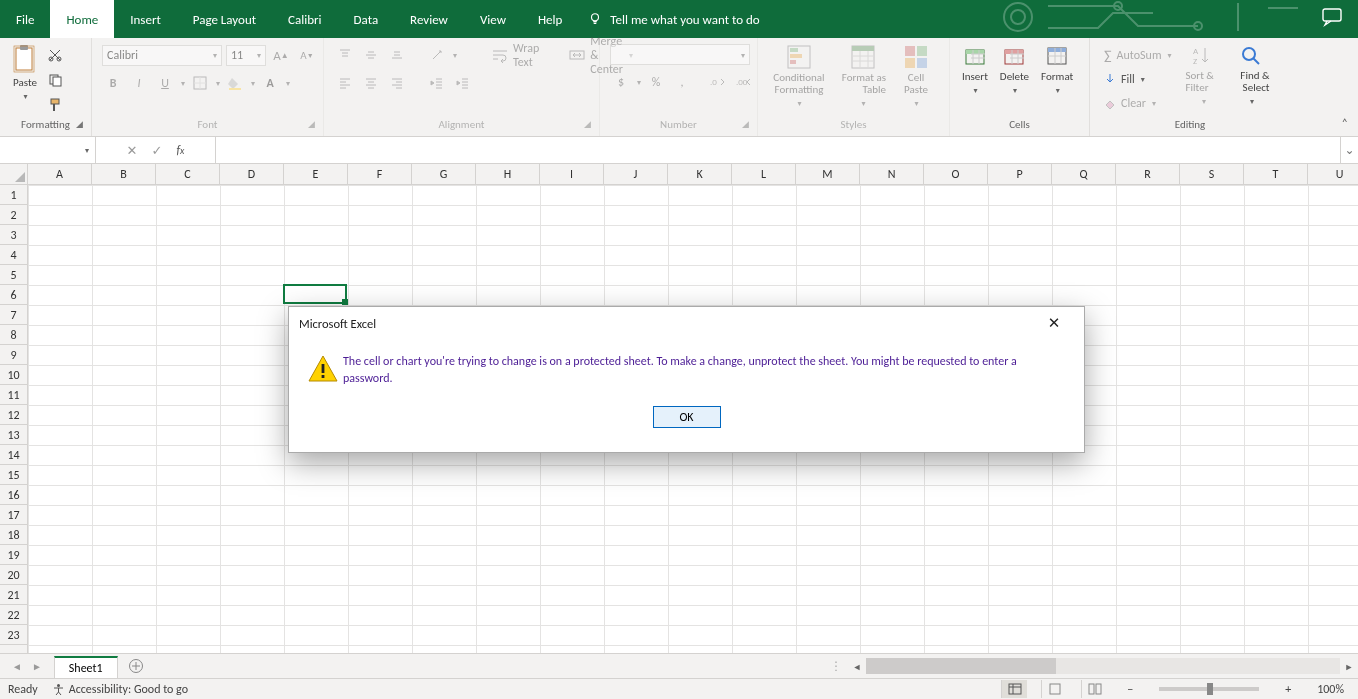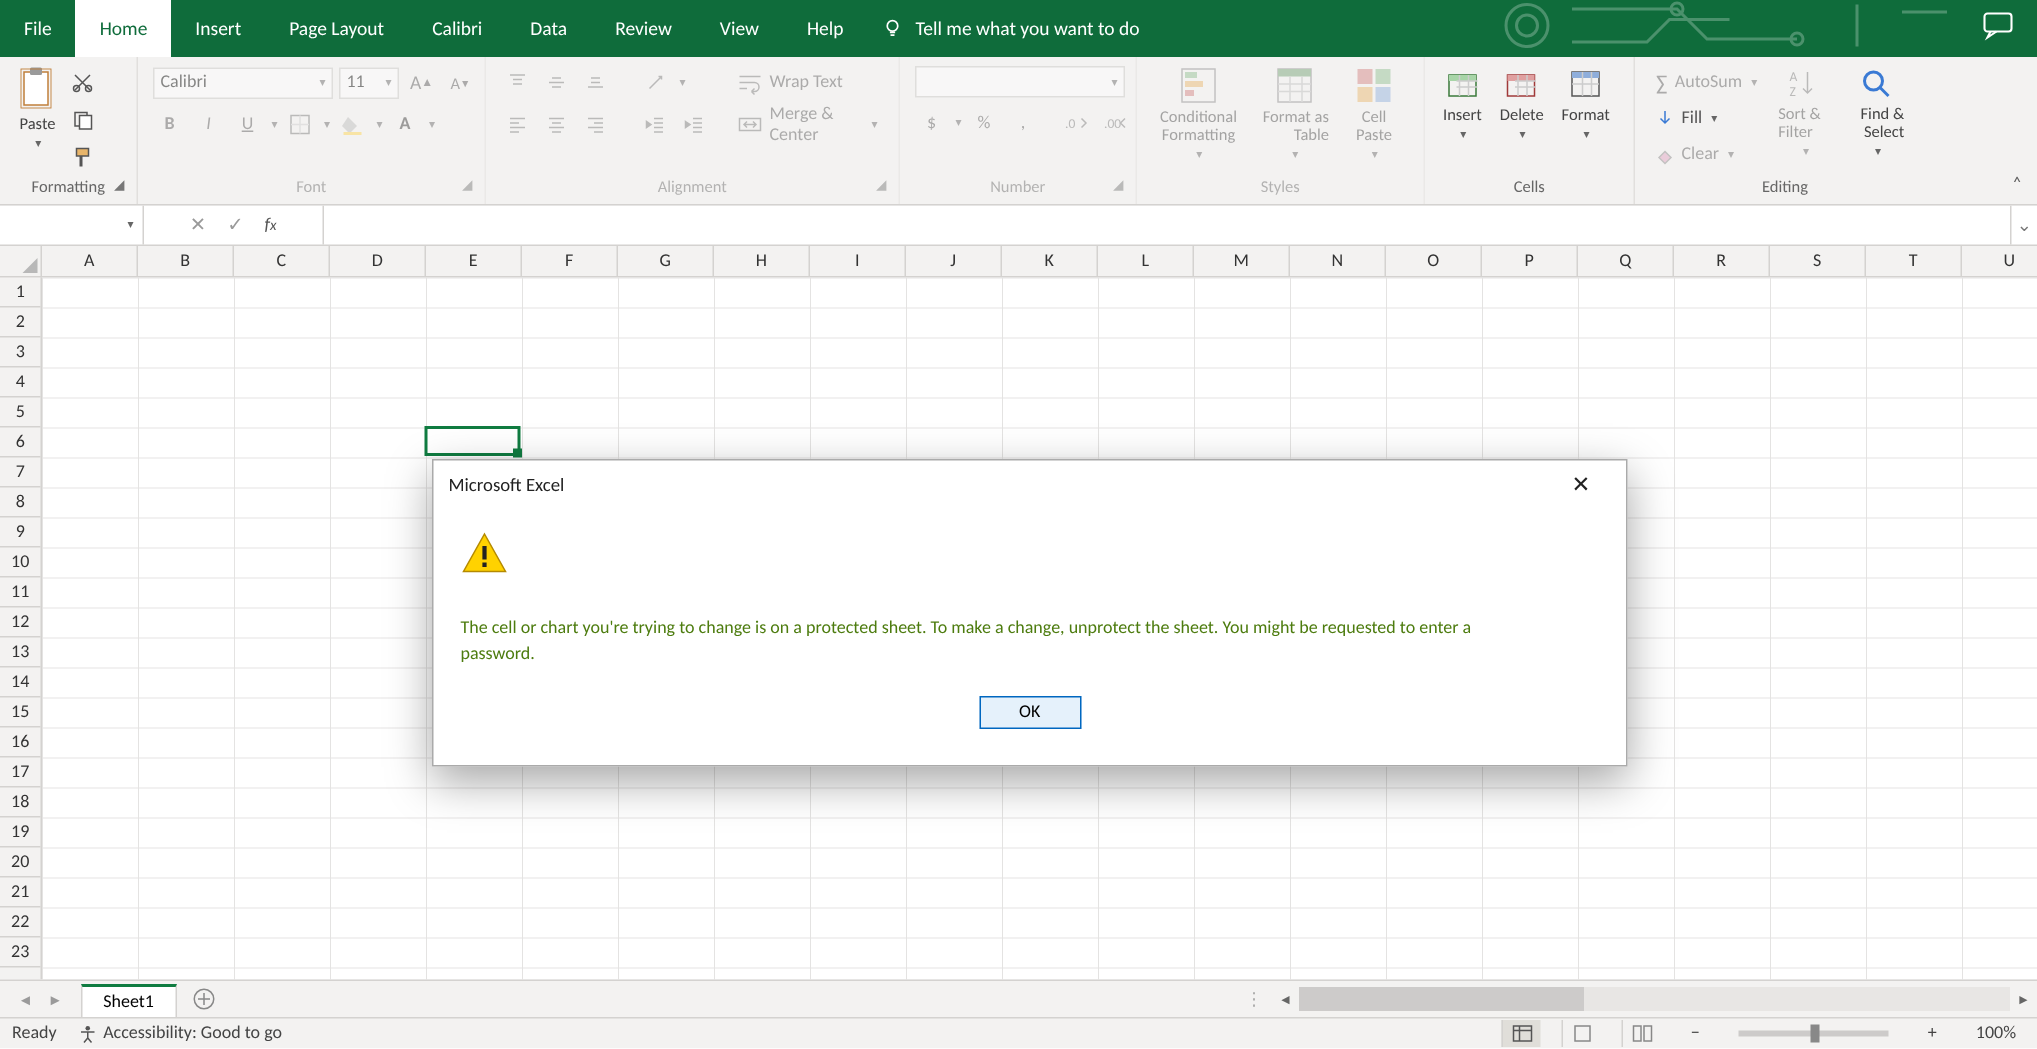--- a/index.html
+++ b/index.html
@@ -66,21 +66,21 @@
 .status .spacer { flex: 1; }
 .viewbtn { width: 26px; height: 18px; display: inline-flex; align-items: center; justify-content: center; border-left: 1px solid #d4d2d0; }
 .viewbtn.active { background: #e0ded9; }
 .zoomslider { width: 100px; height: 4px; background: #cdcbca; position: relative; margin: 0 6px; }
 .zoomslider .knob { position: absolute; left: 48px; top: -4px; width: 6px; height: 12px; background: #888; }
 
 
 .dialog { position: absolute; left: 288px; top: 306px; width: 797px; background: #fff; border: 1px solid #aaa; box-shadow: 0 10px 28px rgba(0,0,0,0.35); }
 .dialog .titlebar { height: 32px; display: flex; align-items: center; padding: 0 10px; font-size: 12.5px; color: #222; }
 .dialog .close { margin-left: auto; width: 40px; text-align: center; font-size: 15px; }
-.dialog .content { display: flex; padding: 14px 18px 10px 18px; gap: 26px; font-size: 12px; color: #4d7c0f; line-height: 1.45; flex-direction: column; }
+.dialog .content { display: flex; padding: 14px 18px 10px 18px; gap: 4px; font-size: 12px; color: #4c1d95; line-height: 1.45; }
 .warnico { width: 32px; height: 32px; flex: none; }
 .dialog .btns { display: flex; justify-content: center; padding: 8px 0 24px; }
 .okbtn { width: 68px; height: 22px; border: 1px solid #0067c0; background: #e5f1fb; font-size: 12px; display: flex; align-items: center; justify-content: center; }
 
 
 svg { overflow: visible; }
 </style>
 </head>
 <body>
 
@@ -245,21 +245,21 @@
                 <path d="M6 3h6M6 6h6M6 9h6M6 12h6M4 7l-3-2v4z" stroke="#777" fill="#777"></path>
               </svg>
             </span>
           <span class="iconbtn">
               <svg width="14" height="14">
                 <path d="M6 3h6M6 6h6M6 9h6M6 12h6M1 5l3 2-3 2z" stroke="#777" fill="#777"></path>
               </svg>
             </span>
         </div>
       </div>
-      <div style="display:flex;flex-direction:column;gap:6px;padding:2px 4px;margin-left:6px;border-left:0">
+      <div style="display:flex;flex-direction:row;gap:22px;padding:2px 4px;margin-left:6px;border-left:0">
         <div class="txtitem">
             <svg width="16" height="14">
               <path d="M1 3h14M1 7h10a3 3 0 010 6h-2m0 0l2-2m-2 2l2 2M1 11h5" stroke="#777" fill="none"></path>
             </svg>
             <span>Wrap Text</span>
           </div>
         <div class="txtitem">
             <svg width="16" height="14">
               <rect x="1" y="3" width="14" height="8" fill="none" stroke="#777"></rect>
               <path d="M4 7h8M6 5l-2 2 2 2M10 5l2 2-2 2" stroke="#777" fill="none"></path>

